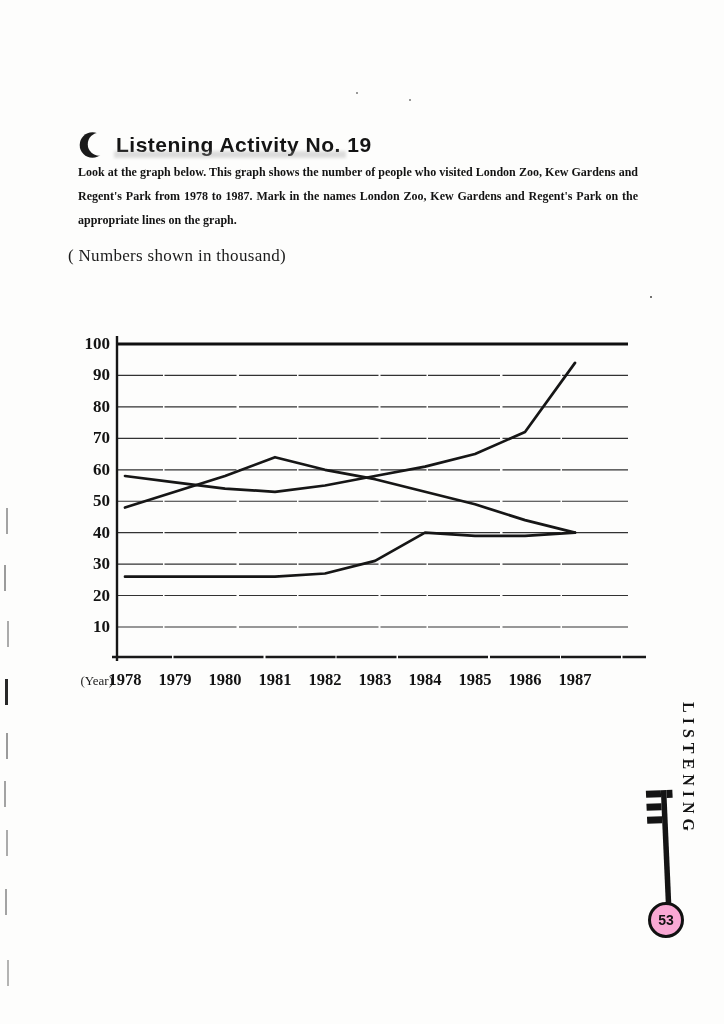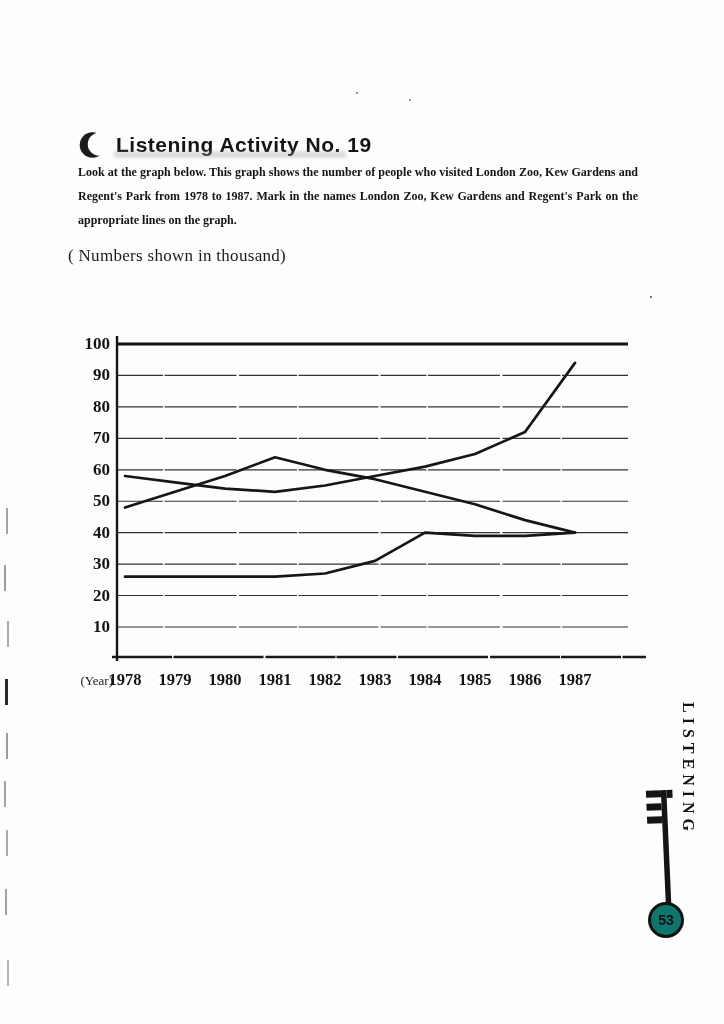--- a/index.html
+++ b/index.html
@@ -41,21 +41,21 @@
     transform:rotate(90deg);transform-origin:0 0;
     font-family:"Liberation Serif", serif;font-weight:bold;
     font-size:16px;letter-spacing:5px;color:#141414;white-space:nowrap;
   }
   .key-icon{position:absolute;left:640px;top:780px;width:54px;height:132px;}
   .page-number{
     position:absolute;left:648px;top:902px;width:30px;height:30px;
     border:3px solid #111;border-radius:50%;
     display:flex;align-items:center;justify-content:center;
     font-family:"Liberation Sans", sans-serif;font-size:14px;font-weight:bold;color:#111;
-    background:#0f766e;
+    background:#f9a8d4;
   }
 </style>
 </head>
 <body>
 
 <div class="page">
 
   <div class="margin-mark" style="left:6px;top:508px;opacity:.55;"></div>
   <div class="margin-mark" style="left:4px;top:565px;opacity:.6;"></div>
   <div class="margin-mark" style="left:7px;top:621px;opacity:.5;"></div>

